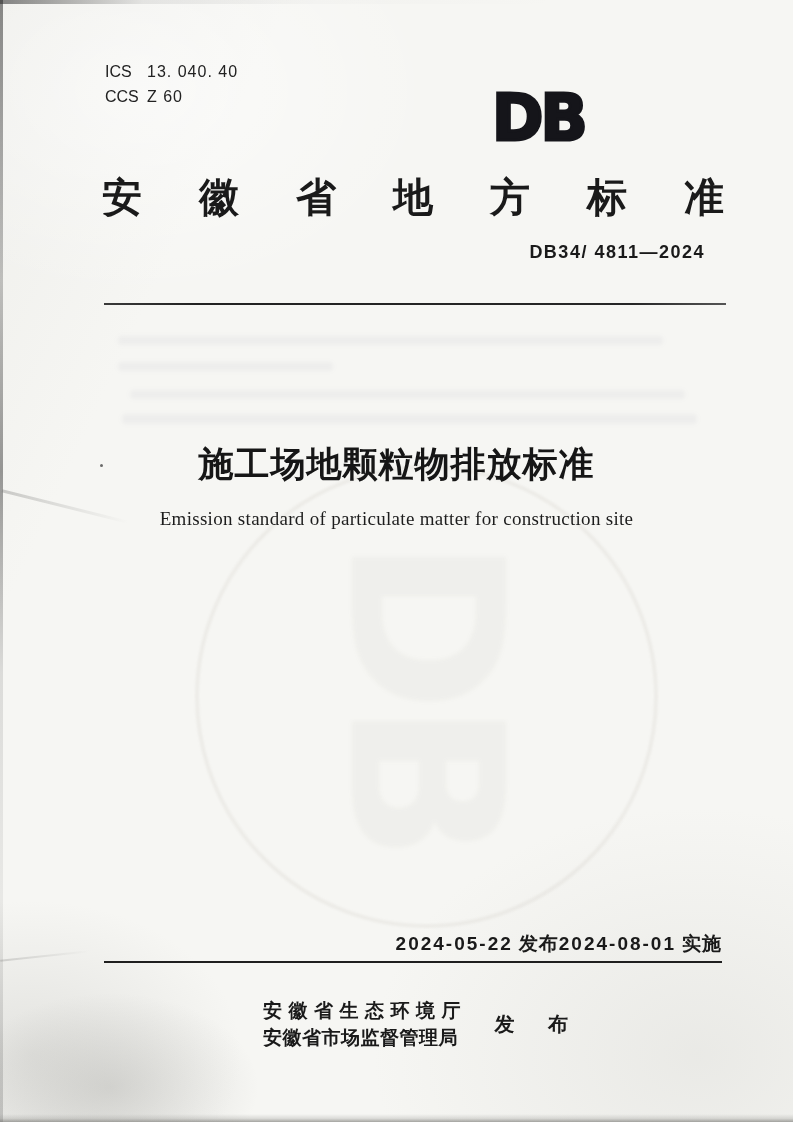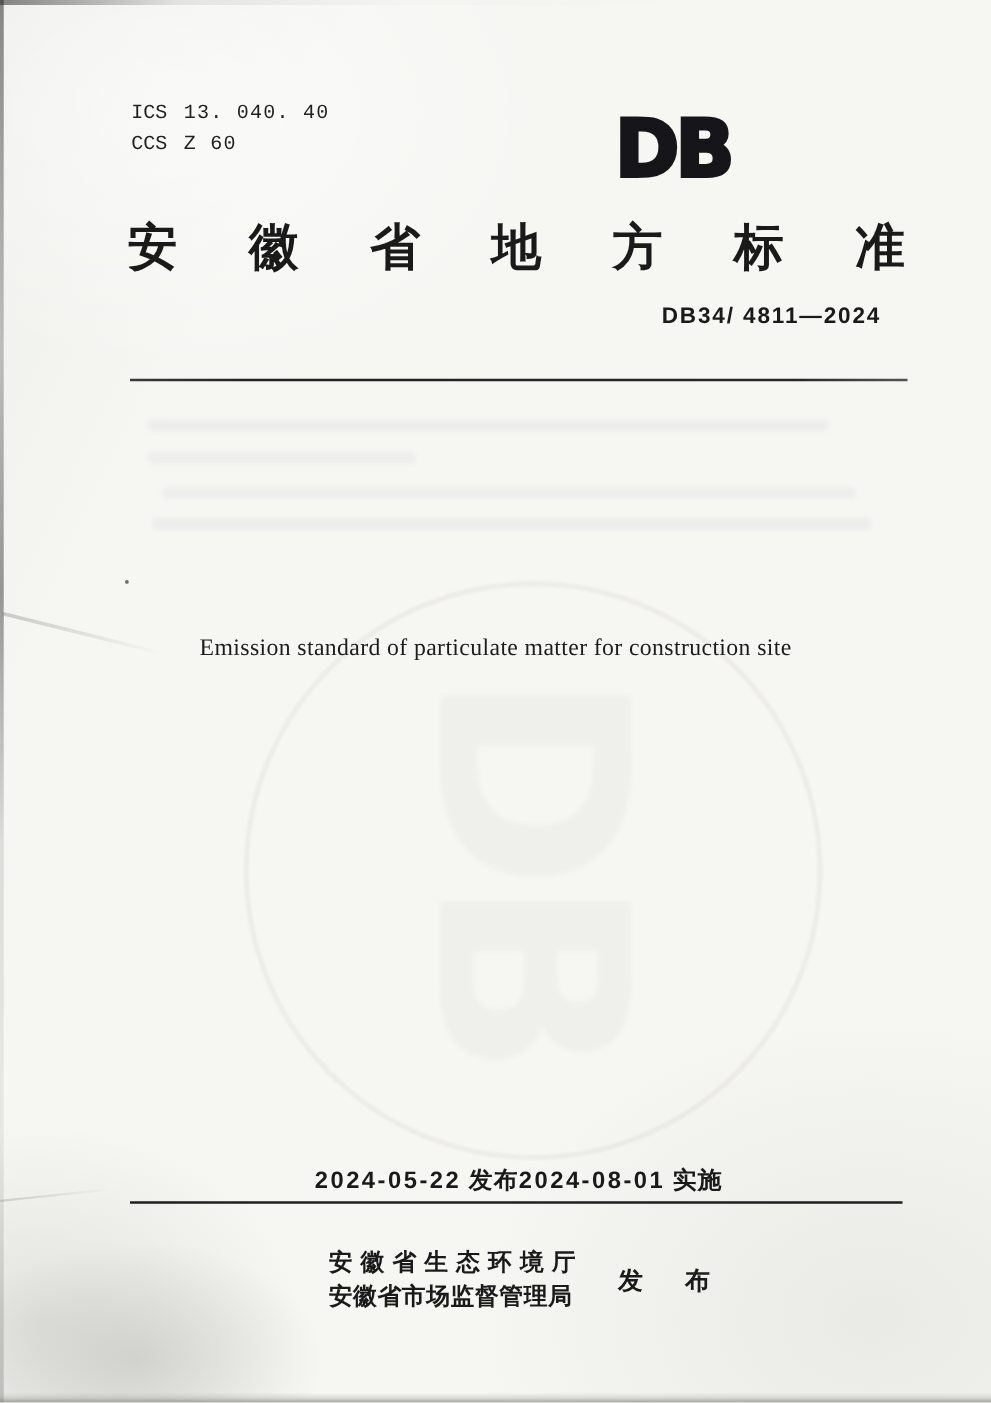--- a/index.html
+++ b/index.html
@@ -80,22 +80,22 @@
     transform: rotate(90deg);
     font-family: "DejaVu Sans", sans-serif;
     font-weight: 900; font-size: 210px; letter-spacing: -10px;
     color: rgba(120,115,95,0.05); filter: blur(2px);
     user-select: none;
   }
 
   
   .ics-block {
     position: absolute; left: 105px; top: 59px;
-    font-family: Liberation Mono, monospace;
-    font-size: 16px; line-height: 25px; color: #222; margin-top: 19px;
+    font-family: Liberation Sans, sans-serif;
+    font-size: 16px; line-height: 25px; color: #222;
   }
   .ics-block .code-label { display: inline-block; width: 42px; }
   .ics-block .code-value { letter-spacing: 1px; }
 
   .logo {
     position: absolute; left: 492px; top: 88px;
     display: flex; align-items: flex-end; line-height: 1;
     color: #15151a;
   }
   .logo .logo-db {
@@ -137,21 +137,21 @@
   .title-en {
     position: absolute; left: 0; top: 508px; width: 100%;
     text-align: center;
     font-family: "Liberation Serif", serif;
     font-size: 19px; color: #1d1d1d; letter-spacing: 0.3px;
   }
 
   
   .dates-row {
     position: absolute; left: 108px; top: 931px; width: 614px;
-    display: flex; justify-content: center;
+    display: flex; justify-content: flex-end;
     font-size: 19px; font-weight: 600; color: #1a1a1a;
   }
   .dates-row .date-num { letter-spacing: 2px; }
   .dates-row .date-label { margin-left: 6px; letter-spacing: 1px; }
   .rule-bottom {
     position: absolute; left: 104px; top: 961px; width: 618px; height: 2px;
     background: #1f1f1f;
   }
   .publishers-row {
     position: absolute; left: 0; top: 997px; width: 100%;
@@ -193,20 +193,21 @@
   <div class="logo">
     <span class="logo-db">DB</span>
   </div>
 
   <div class="standard-category">安徽省地方标准</div>
 
   <div class="standard-code">DB34/ 4811—2024</div>
 
   <div class="rule-top"></div>
 
+  <div class="title-zh">施工场地颗粒物排放标准</div>
   <div class="title-en">Emission standard of particulate matter for construction site</div>
 
   <div class="dates-row">
     <div>
       <span class="date-num">2024-05-22</span><span class="date-label">发布</span>
     </div>
     <div>
       <span class="date-num">2024-08-01</span><span class="date-label">实施</span>
     </div>
   </div>

